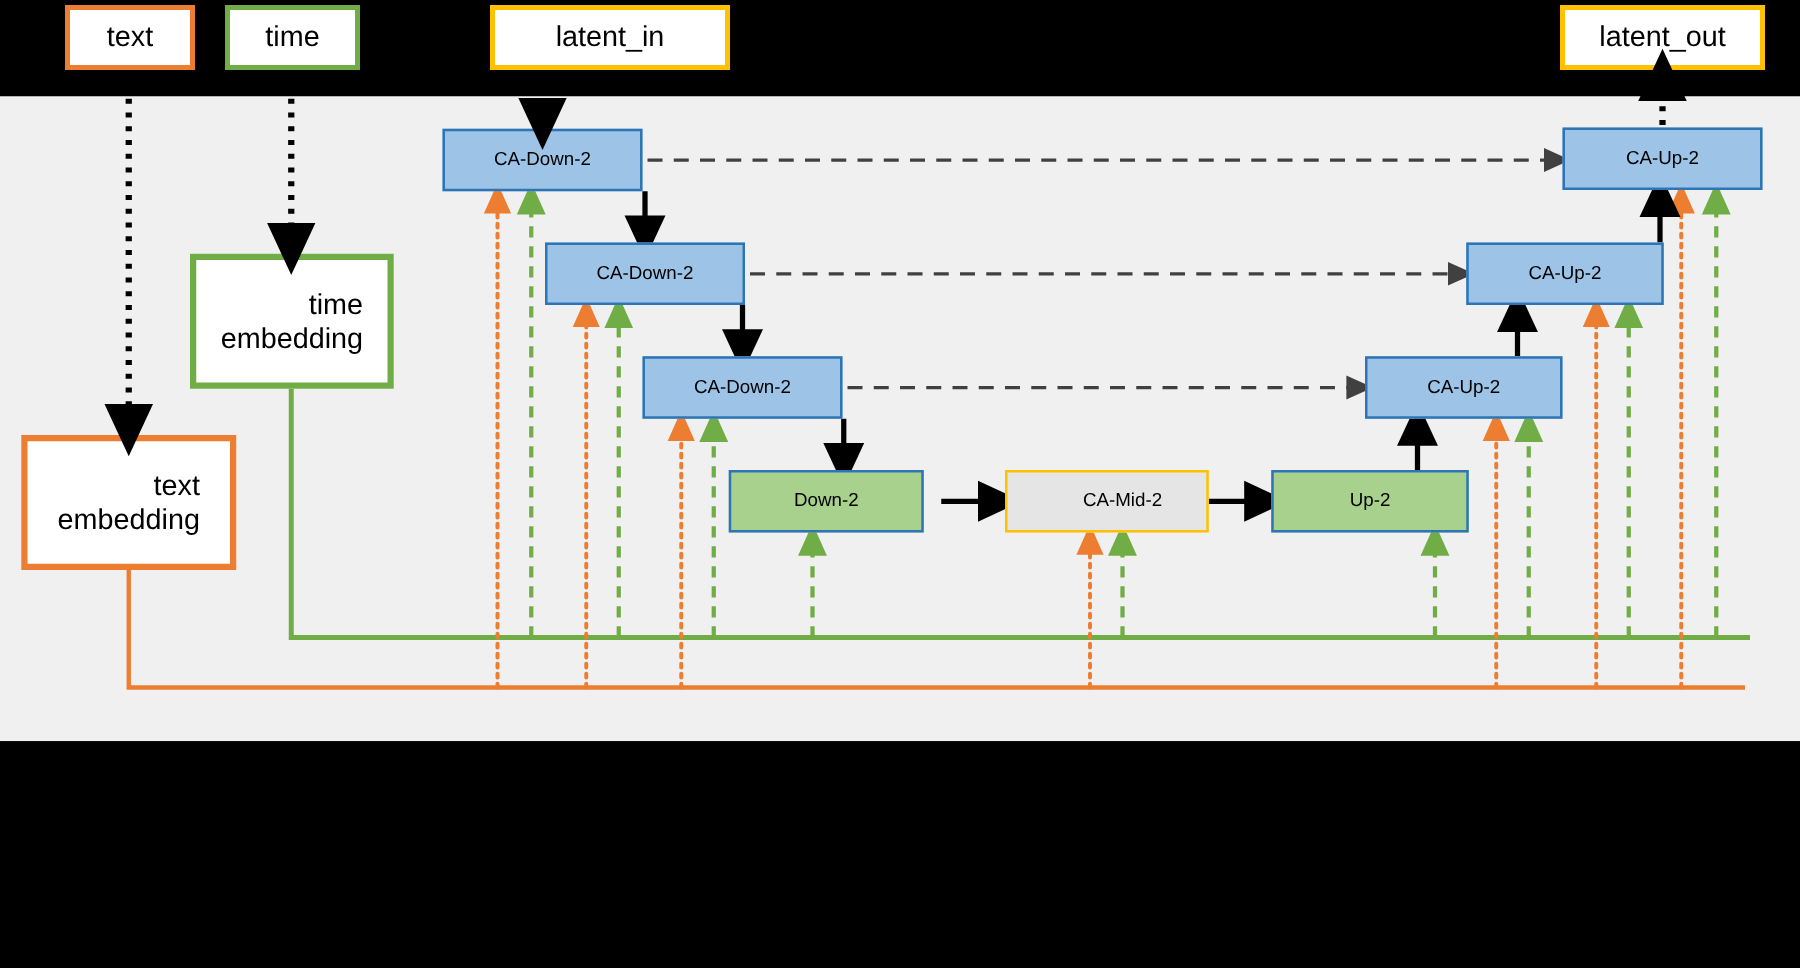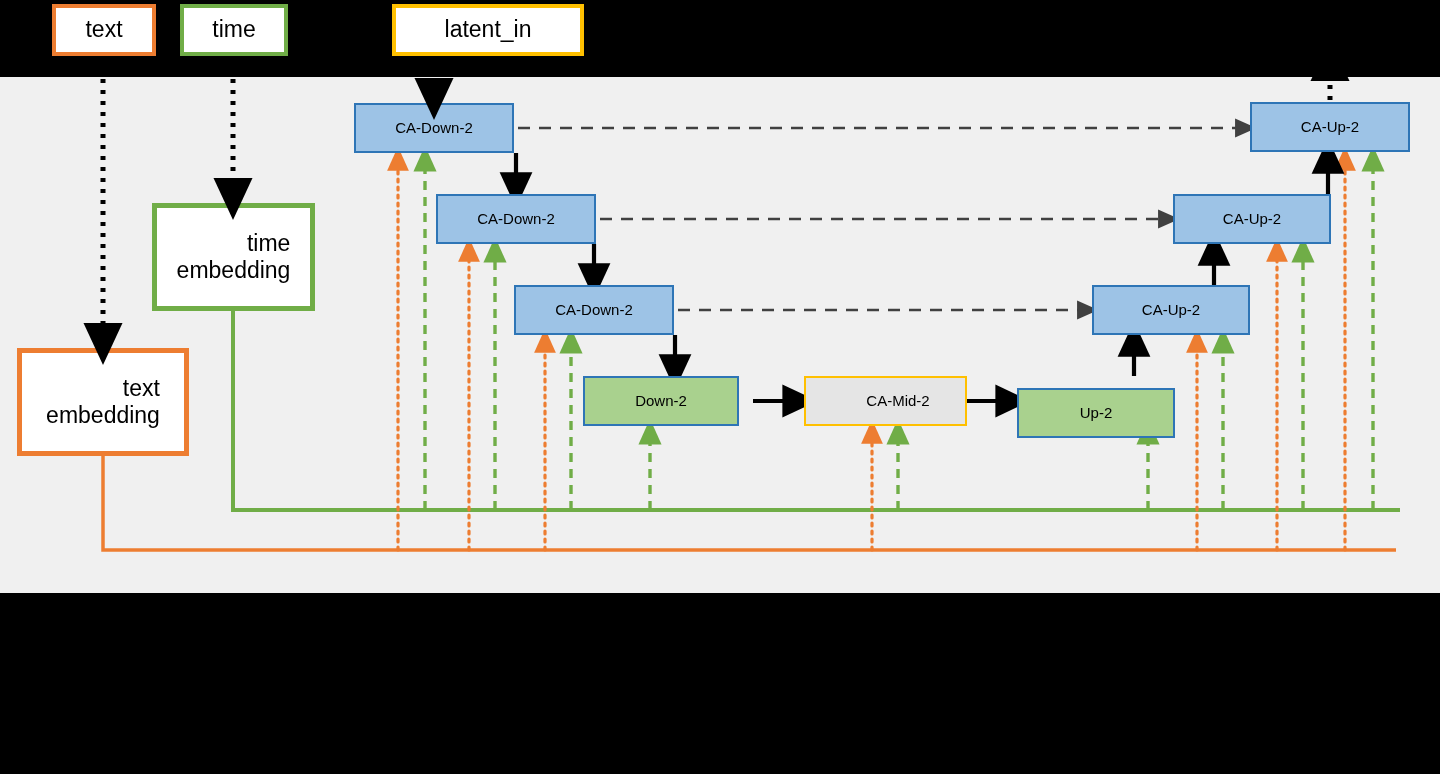--- a/index.html
+++ b/index.html
@@ -153,20 +153,23 @@
   </div>
 
   <div class="node io" style="left:180px;top:4px;width:108px;height:52px;border-color:#70AD47;">
     <span>time</span>
   </div>
 
   <div class="node io" style="left:352px;top:4px;width:192px;height:52px;border-color:#FFC000;margin-left:40px;">
     <span>latent_in</span>
   </div>
 
+  <div class="node io" style="left:1248px;top:4px;width:164px;height:52px;border-color:#FFC000;">
+    <span>latent_out</span>
+  </div>
 
   <div class="node emb" style="left:152px;top:203px;width:163px;height:108px;border-color:#70AD47;white-space:pre-line;">
     <span>time
 embedding</span>
   </div>
 
   <div class="node emb" style="left:17px;top:348px;width:172px;height:108px;border-color:#ED7D31;white-space:pre-line;">
     <span>text
 embedding</span>
   </div>
@@ -184,21 +187,21 @@
   </div>
 
   <div class="node block" style="left:583px;top:376px;width:156px;height:50px;background:#A9D18E;border-color:#2E75B6;">
     <span>Down-2</span>
   </div>
 
   <div class="node block" style="left:804px;top:376px;width:163px;height:50px;background:#e5e5e5;border-color:#FFC000;padding-left:25px;">
     <span>CA-Mid-2</span>
   </div>
 
-  <div class="node block" style="left:1017px;top:376px;width:158px;height:50px;background:#A9D18E;border-color:#2E75B6;margin-top:12px;">
+  <div class="node block" style="left:1017px;top:376px;width:158px;height:50px;background:#A9D18E;border-color:#2E75B6;">
     <span>Up-2</span>
   </div>
 
   <div class="node block" style="left:1092px;top:285px;width:158px;height:50px;background:#9DC3E6;border-color:#2E75B6;">
     <span>CA-Up-2</span>
   </div>
 
   <div class="node block" style="left:1173px;top:194px;width:158px;height:50px;background:#9DC3E6;border-color:#2E75B6;">
     <span>CA-Up-2</span>
   </div>

